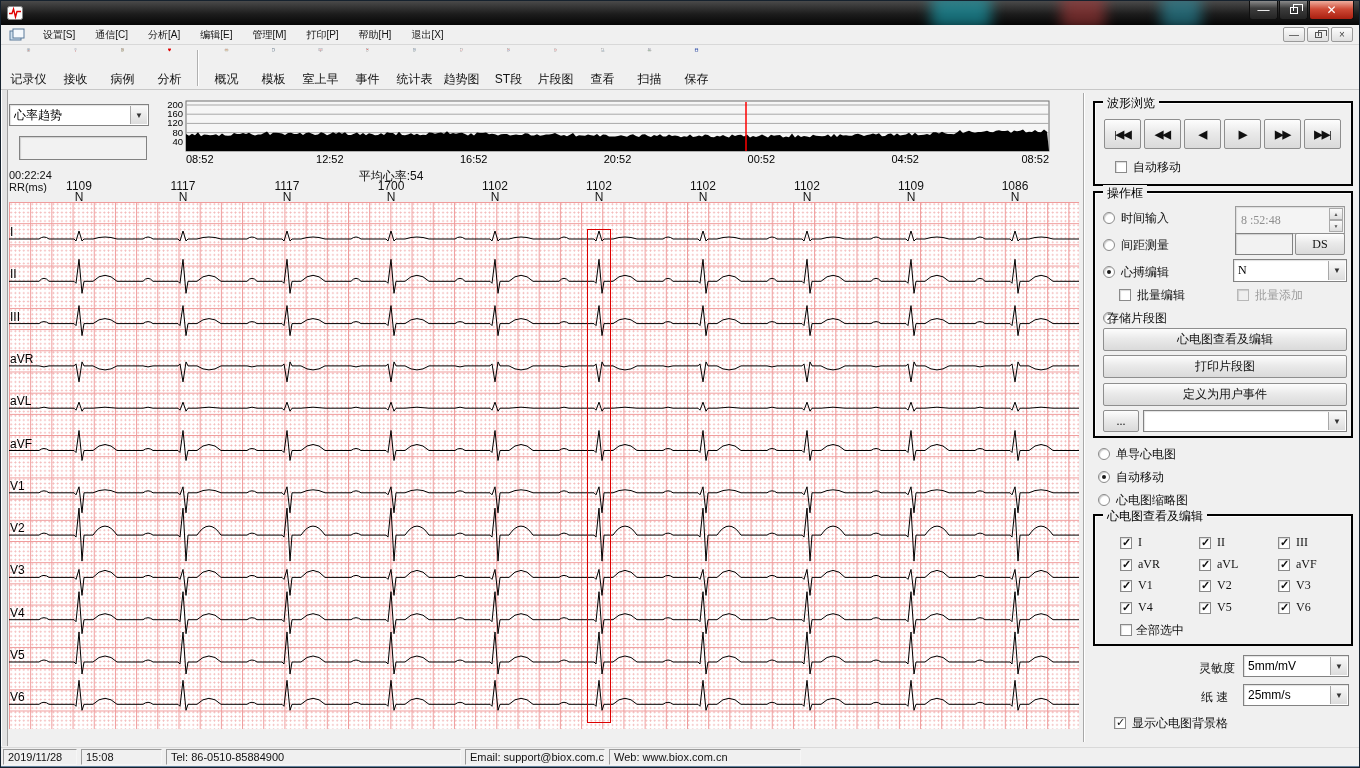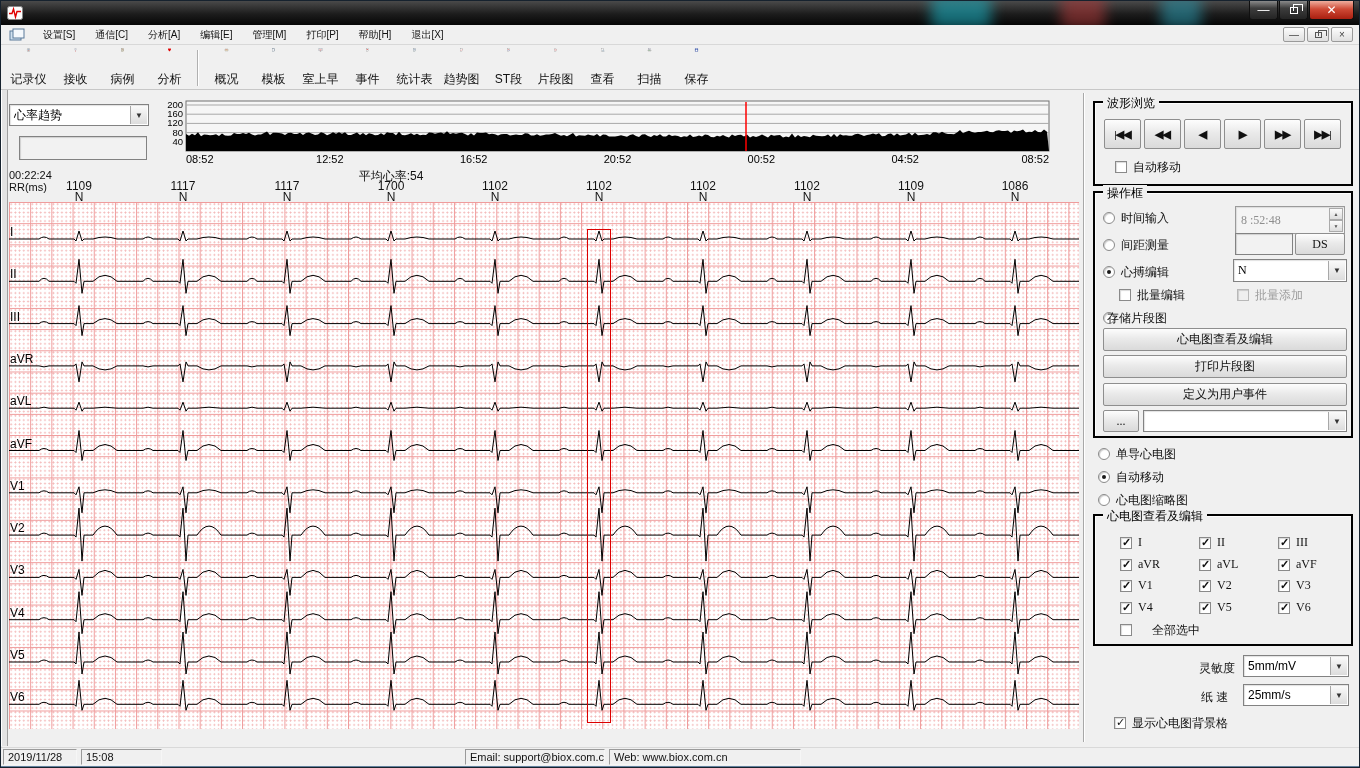--- a/index.html
+++ b/index.html
@@ -435,37 +435,38 @@
         <span class="cb checked" style="left: 183px; top: 64px;"></span>
         <span class="lbl" style="left: 201px; top: 62px;">V3</span>
         <span class="cb checked" style="left: 25px; top: 85.5px;"></span>
         <span class="lbl" style="left: 43px; top: 83.5px;">V4</span>
         <span class="cb checked" style="left: 104px; top: 85.5px;"></span>
         <span class="lbl" style="left: 122px; top: 83.5px;">V5</span>
         <span class="cb checked" style="left: 183px; top: 85.5px;"></span>
         <span class="lbl" style="left: 201px; top: 83.5px;">V6</span>
       </div>
     <span class="cb" style="left:25px;top:108px;"></span>
-    <span class="lbl" style="left:57px;top:106px;">全部选中</span>
+    <span class="lbl" style="left:41px;top:106px;">全部选中</span>
   </div>
 
   <span class="lbl" style="left:1198px;top:659px;">灵敏度</span>
   <div class="combo" style="left:1242px;top:654px;width:106px;height:22px;">
     <span>5mm/mV</span>
     <span class="dd">▼</span>
   </div>
   <span class="lbl" style="left:1200px;top:688px;">纸 速</span>
   <div class="combo" style="left:1242px;top:683px;width:106px;height:22px;">
     <span>25mm/s</span>
     <span class="dd">▼</span>
   </div>
   <span class="cb checked" style="left:1113px;top:716px;"></span>
   <span class="lbl" style="left:1131px;top:714px;">显示心电图背景格</span>
 
   <div class="statusbar">
     <span class="sbox" style="left:2px;width:74px;">2019/11/28</span>
     <span class="sbox" style="left:80px;width:81px;">15:08</span>
+    <span class="sbox" style="left:165px;width:295px;">Tel: 86-0510-85884900</span>
     <span class="sbox" style="left:464px;width:140px;">Email: support@biox.com.cn</span>
     <span class="sbox" style="left:608px;width:192px;">Web: www.biox.com.cn</span>
   </div>
   <div class="bottomedge"></div>
 
 </div>
 
 </body></html>

